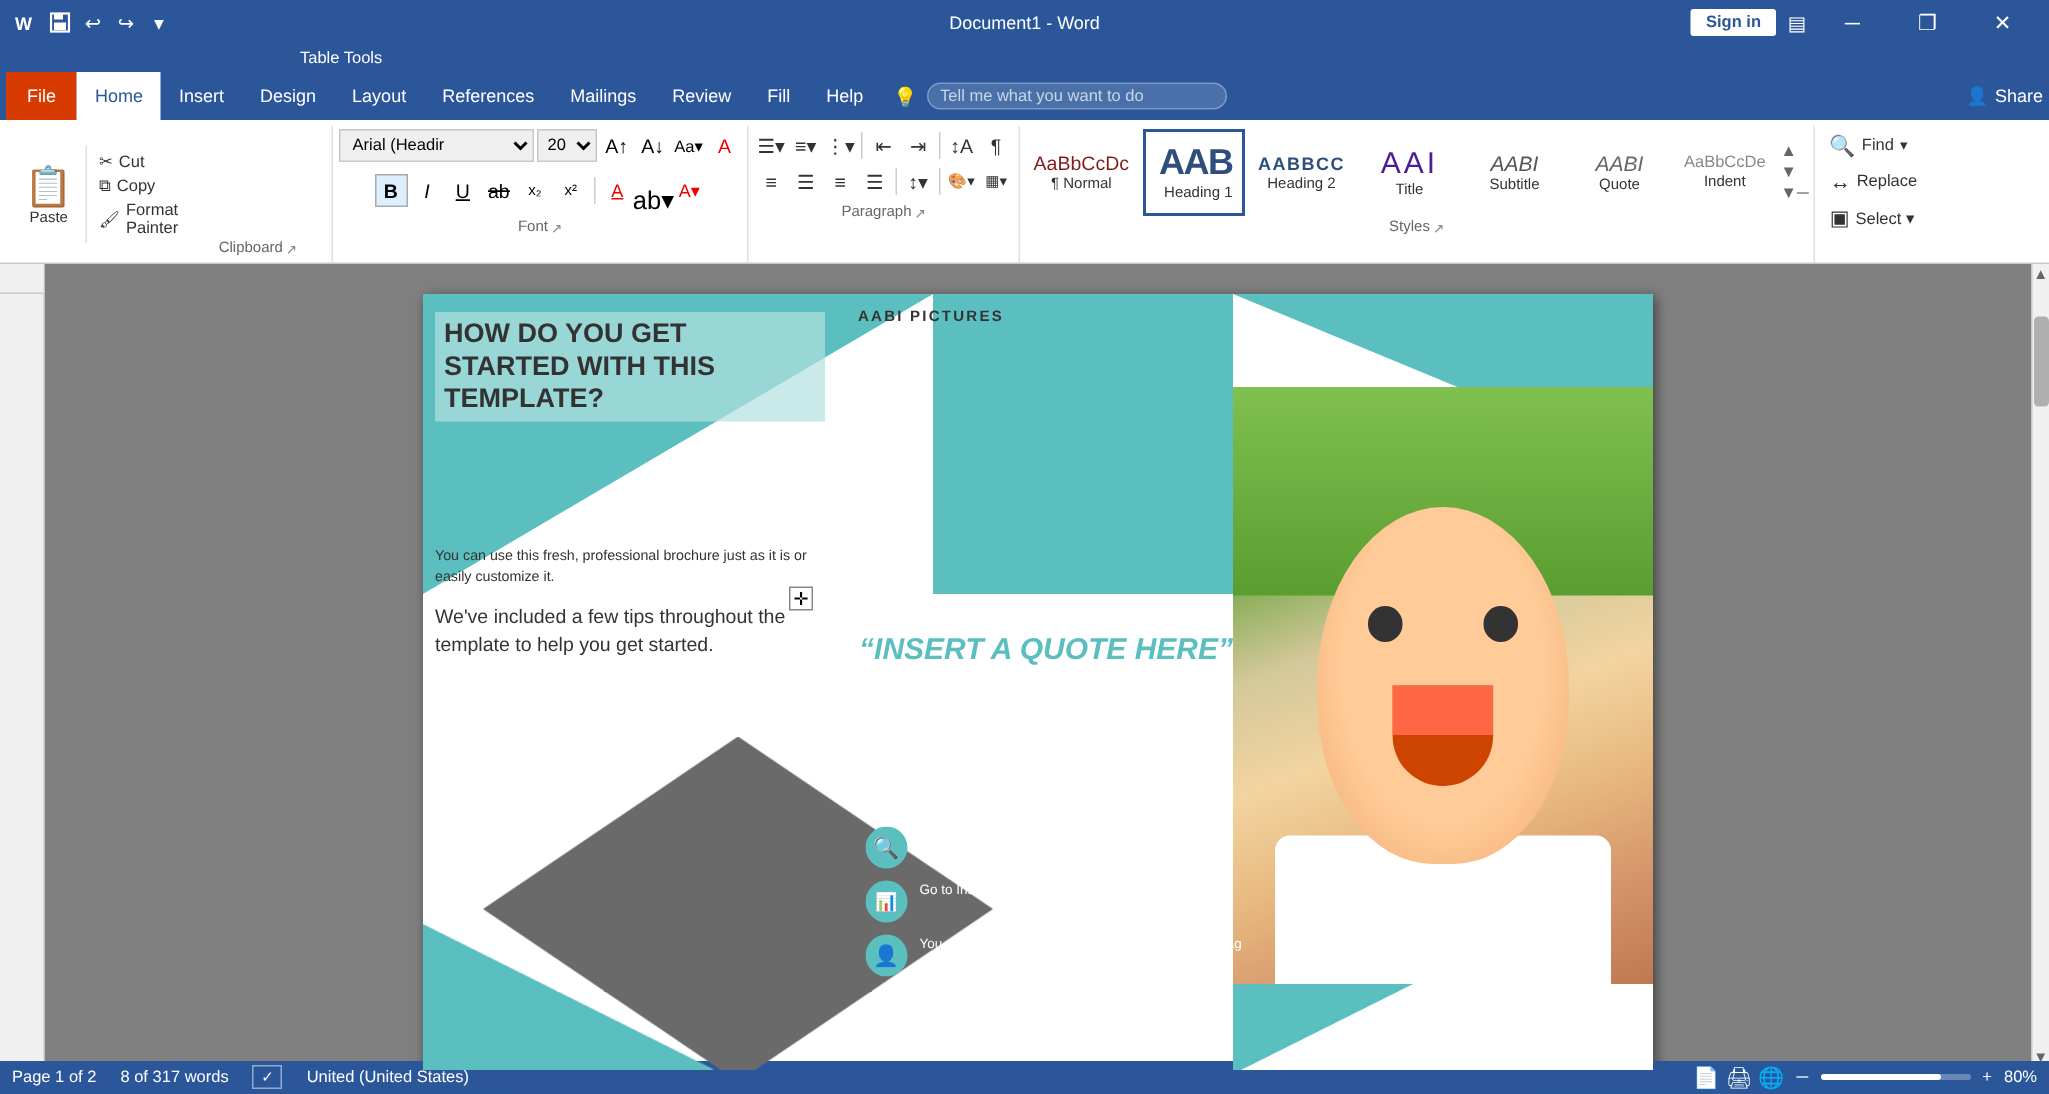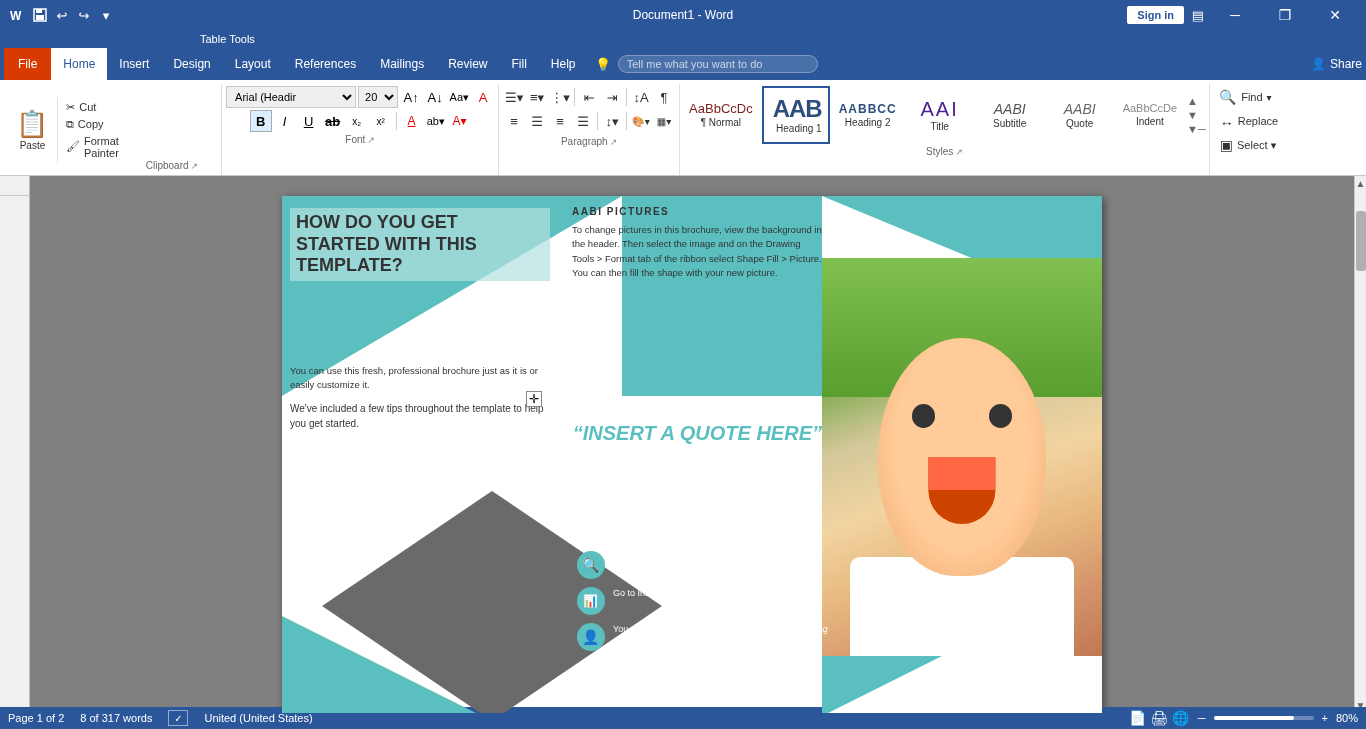--- a/index.html
+++ b/index.html
@@ -143,21 +143,21 @@
       background: none;
       cursor: pointer;
       display: flex;
       align-items: center;
       justify-content: center;
       font-size: 13px;
     }
     .font-btn.bold { font-weight: bold; }
     .font-btn.italic { font-style: italic; }
     .font-btn.underline { text-decoration: underline; }
-    .font-btn.strike { text-decoration: line-through; font-weight: bold; }
+    .font-btn.strike { text-decoration: line-through; }
 
     
     .para-group { padding: 2px 4px; }
     .para-row { display: flex; align-items: center; gap: 1px; margin-bottom: 2px; }
     .para-btn {
       width: 22px; height: 22px;
       border: 1px solid transparent;
       background: none;
       cursor: pointer;
       display: flex;
@@ -379,21 +379,21 @@
       <button class="font-btn underline">
           <u>U</u>
         </button>
       <button class="font-btn strike">
           <s>ab</s>
         </button>
       <button class="font-btn" style="font-size:10px;">x₂</button>
       <button class="font-btn" style="font-size:10px;">x²</button>
       <div style="width:1px;background:#ccc;height:18px;margin:0 2px;"></div>
       <button class="font-btn" style="color:#e00;text-decoration:underline;font-size:12px;">A</button>
-      <button class="font-btn" style="font-size:11px;">ab▾</button>
+      <button class="font-btn" style="font-size:17px;margin-top:12px;">ab▾</button>
       <button class="font-btn" style="color:#e00;font-size:12px;">A▾</button>
     </div>
     <div class="ribbon-group-label">
       <span>Font</span>
       <span class="expand-icon">↗</span>
     </div>
   </div>
 
   <div class="ribbon-group para-group">
     <div class="para-row">
@@ -524,26 +524,25 @@
       <div style="position:absolute;bottom:0;left:0;width:200px;height:100px;background:#5bbfbf;clip-path:polygon(0 100%,100% 100%,0 0);z-index:1;"></div>
 
       <div style="position:absolute;top:195px;left:244px;z-index:10;width:16px;height:16px;border:1px solid #888;background:white;cursor:pointer;display:flex;align-items:center;justify-content:center;">✛</div>
 
       <div style="position:absolute;top:12px;left:8px;width:260px;z-index:5;">
         <div style="font-size:18px;font-weight:900;color:#333;text-transform:uppercase;line-height:1.2;background:rgba(180,225,225,0.7);padding:4px 6px;display:inline-block;">HOW DO YOU GET STARTED WITH THIS TEMPLATE?</div>
       </div>
 
       <div style="position:absolute;top:168px;left:8px;width:256px;z-index:5;">
         <p style="font-size:9.5px;color:#333;line-height:1.5;margin-bottom:8px;">You can use this fresh, professional brochure just as it is or easily customize it.</p>
-        <p style="font-size:10px;color:#333;line-height:1.5;">We've included a few tips throughout the template to help you get started.</p>
+        <p style="font-size:13px;color:#333;line-height:1.5;">We've included a few tips throughout the template to help you get started.</p>
       </div>
 
       <div style="position:absolute;top:10px;left:290px;width:250px;z-index:5;">
         <div style="font-size:10px;font-weight:bold;color:#333;letter-spacing:1.5px;margin-bottom:6px;">AABI PICTURES</div>
-        <div style="font-size:9.5px;color:#333;line-height:1.5;">To change pictures in this brochure, view the background in the header. Then select the image and on the Drawing Tools &gt; Format tab of the ribbon select Shape Fill &gt; Picture. You can then fill the shape with your new picture.</div>
       </div>
 
       <div style="position:absolute;top:225px;left:285px;width:255px;text-align:right;z-index:5;">
         <div style="font-size:20px;font-style:italic;font-weight:bold;color:#5bbfbf;line-height:1.2;">“INSERT A QUOTE HERE”</div>
       </div>
 
       <div style="position:absolute;top:355px;left:295px;width:260px;z-index:5;">
         <div style="display:flex;align-items:flex-start;gap:8px;margin-bottom:8px;">
           <div style="width:28px;height:28px;background:#5bbfbf;border-radius:50%;display:flex;align-items:center;justify-content:center;flex-shrink:0;">
             <span style="color:white;font-size:14px;">🔍</span>

